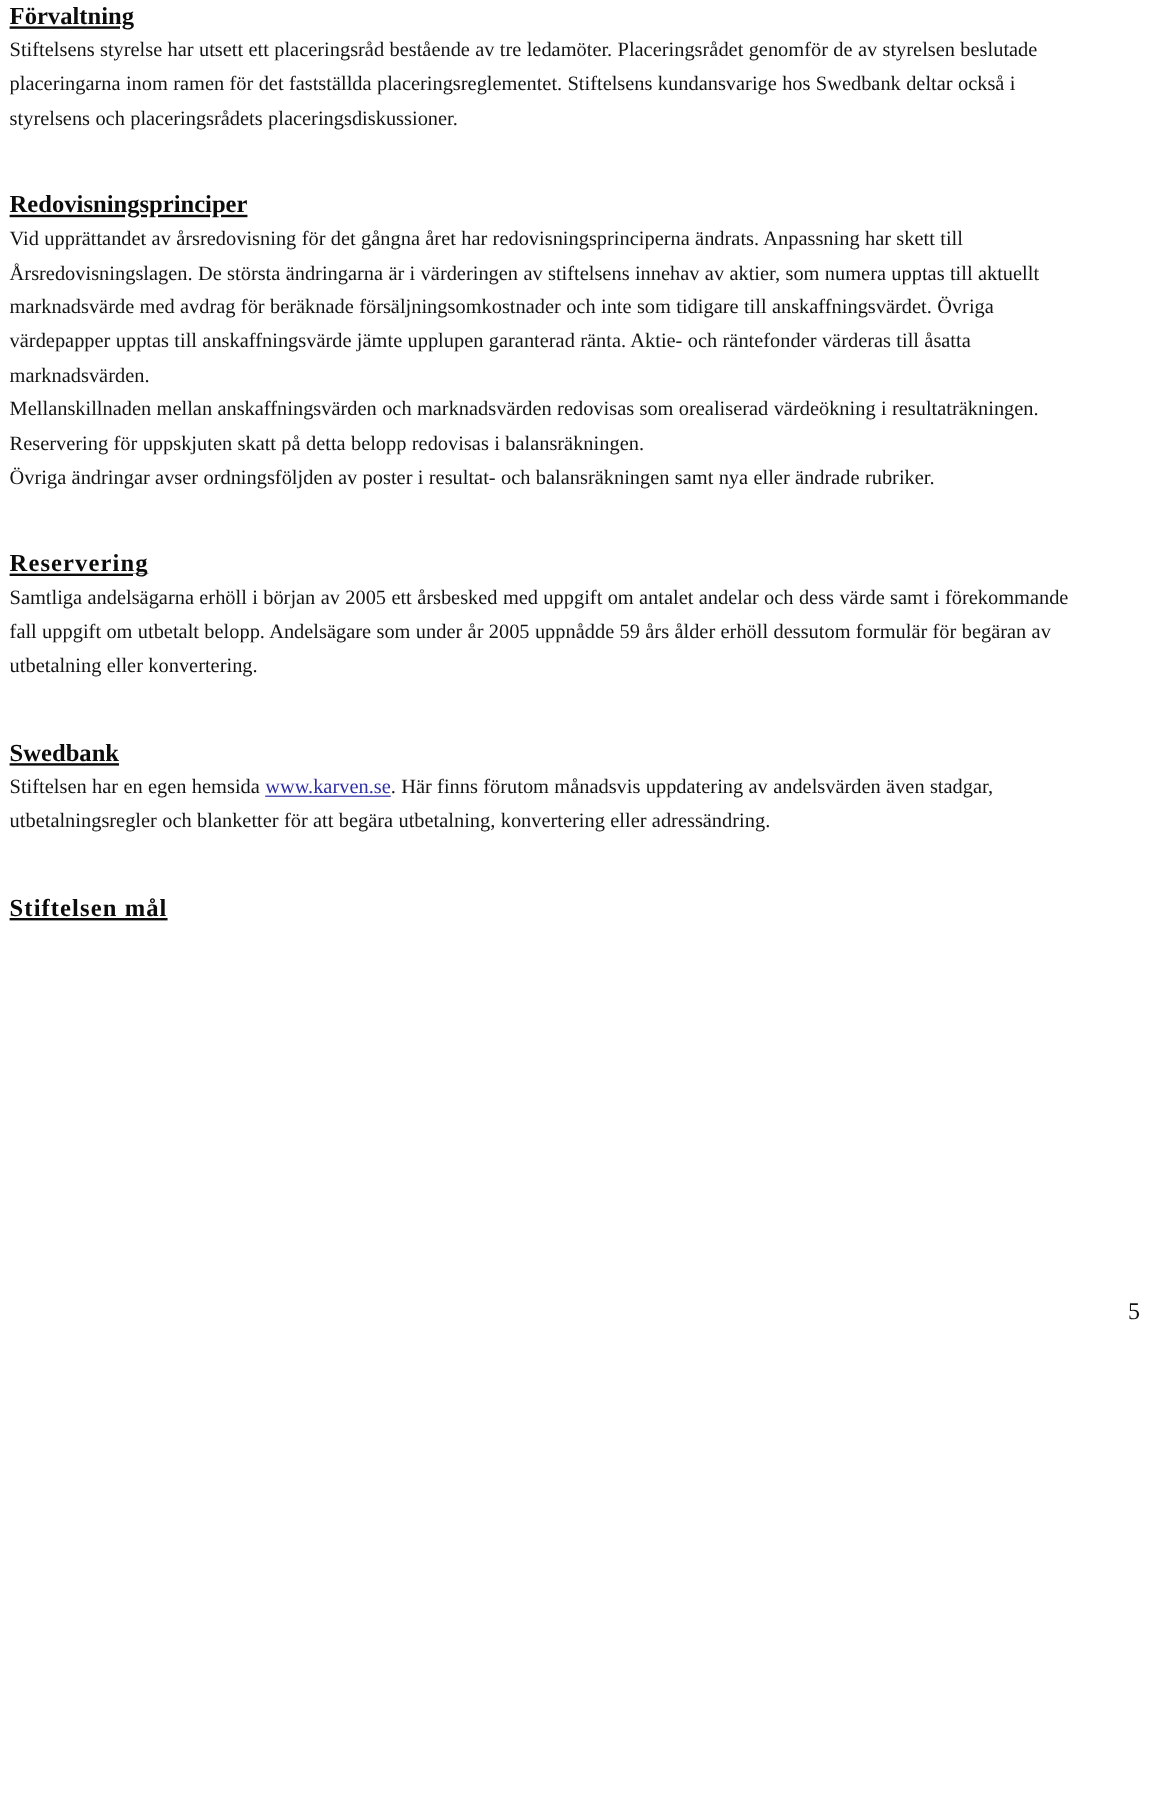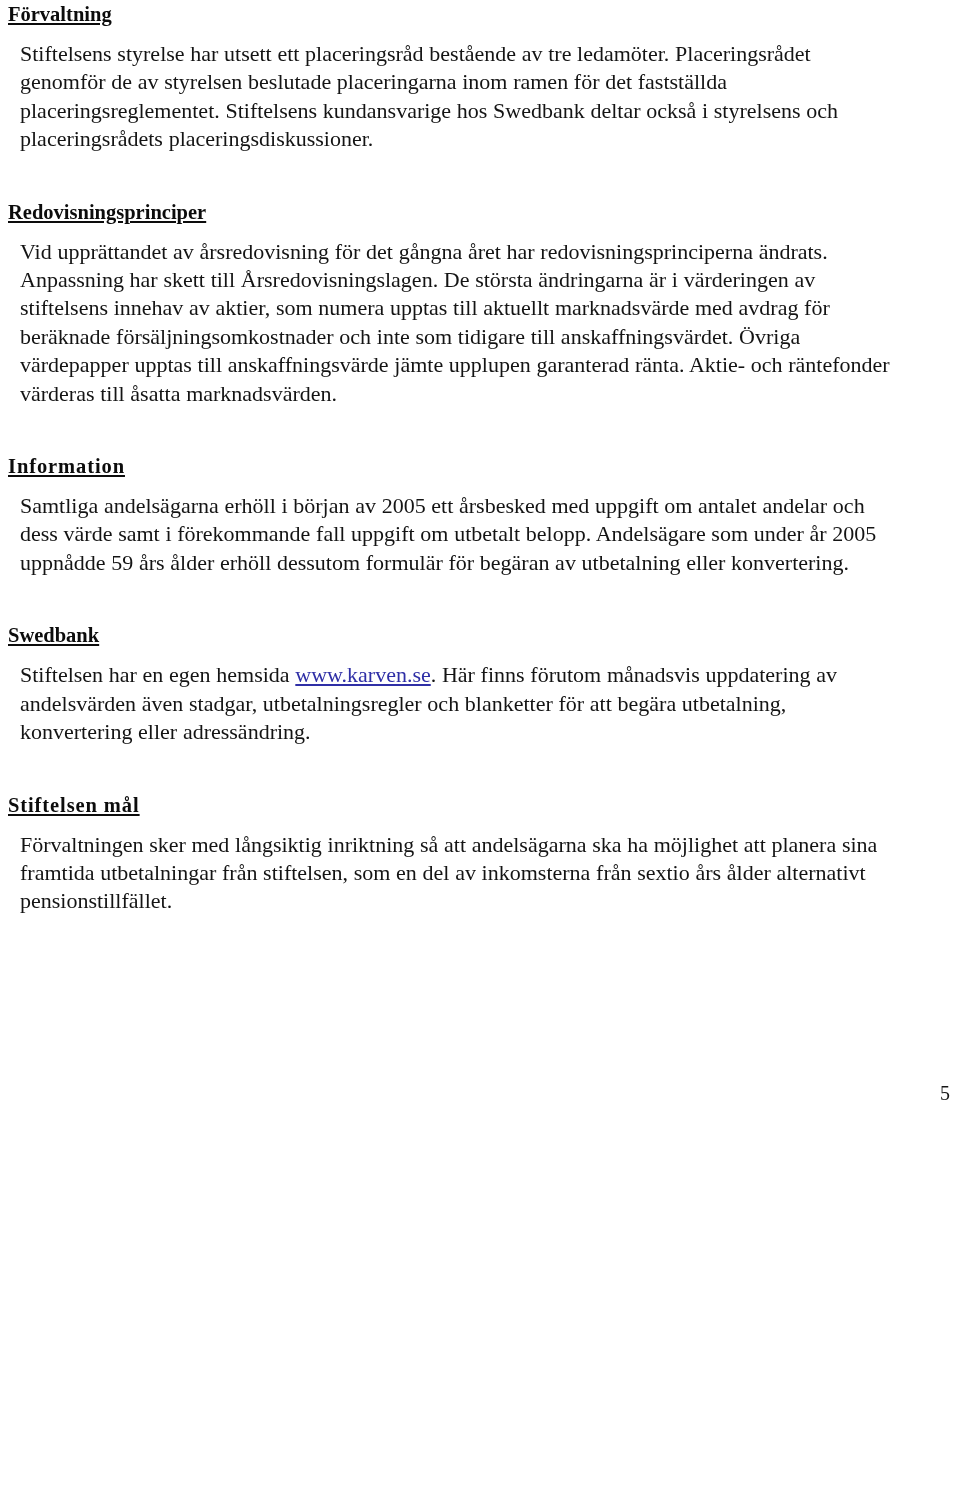--- a/index.html
+++ b/index.html
@@ -42,23 +42,23 @@
     text-decoration: underline;
     text-underline-offset: 2px;
     letter-spacing: 0px;
     color: #0c0c0c;
     white-space: nowrap;
   }
   h2.heading.spaced {
     letter-spacing: 0.9px;
   }
   p.para {
-    font-size: 22px;
+    font-size: 17px;
     line-height: 28.4px;
-    margin: 12px;
+    margin: 0;
     padding: 0;
     color: #141414;
     text-align: left;
     word-spacing: 0.2px;
   }
   p.para + p.para {
     margin-top: 0;
   }
   a.weblink {
     color: #2f2fa6;
@@ -88,34 +88,35 @@
   <div class="content">
 
     <section class="section">
       <h2 class="heading">Förvaltning</h2>
       <p class="para">Stiftelsens styrelse har utsett ett placeringsråd bestående av tre ledamöter. Placeringsrådet genomför de av styrelsen beslutade placeringarna inom ramen för det fastställda placeringsreglementet. Stiftelsens kundansvarige hos Swedbank deltar också i styrelsens och placeringsrådets placeringsdiskussioner.</p>
     </section>
 
     <section class="section">
       <h2 class="heading">Redovisningsprinciper</h2>
       <p class="para">Vid upprättandet av årsredovisning för det gångna året har redovisningsprinciperna ändrats. Anpassning har skett till Årsredovisningslagen. De största ändringarna är i värderingen av stiftelsens innehav av aktier, som numera upptas till aktuellt marknadsvärde med avdrag för beräknade försäljningsomkostnader och inte som tidigare till anskaffningsvärdet. Övriga värdepapper upptas till anskaffningsvärde jämte upplupen garanterad ränta. Aktie- och räntefonder värderas till åsatta marknadsvärden.</p>
+      <p class="para">Mellanskillnaden mellan anskaffningsvärden och marknadsvärden redovisas som orealiserad värdeökning i resultaträkningen. Reservering för uppskjuten skatt på detta belopp redovisas i balansräkningen.</p>
+      <p class="para">Övriga ändringar avser ordningsföljden av poster i resultat- och balansräkningen samt nya eller ändrade rubriker.</p>
     </section>
 
     <section class="section">
-      <h2 class="heading spaced">Information</h2>
+      <h2 class="heading spaced">Reservering</h2>
       <p class="para">Samtliga andelsägarna erhöll i början av 2005 ett årsbesked med uppgift om antalet andelar och dess värde samt i förekommande fall uppgift om utbetalt belopp. Andelsägare som under år 2005 uppnådde 59 års ålder erhöll dessutom formulär för begäran av utbetalning eller konvertering.</p>
     </section>
 
     <section class="section">
       <h2 class="heading">Swedbank</h2>
       <p class="para"><span>Stiftelsen har en egen hemsida </span><a class="weblink" href="#">www.karven.se</a><span>. Här finns förutom månadsvis uppdatering av andelsvärden även stadgar, utbetalningsregler och blanketter för att begära utbetalning, konvertering eller adressändring.</span></p>
     </section>
 
     <section class="section">
       <h2 class="heading spaced">Stiftelsen mål</h2>
-      <p class="para">Förvaltningen sker med långsiktig inriktning så att andelsägarna ska ha möjlighet att planera sina framtida utbetalningar från stiftelsen, som en del av inkomsterna från sextio års ålder alternativt pensionstillfället.</p>
     </section>
 
   </div>
 
   <div class="page-number">5</div>
 
 </div>
 
 </body></html>

